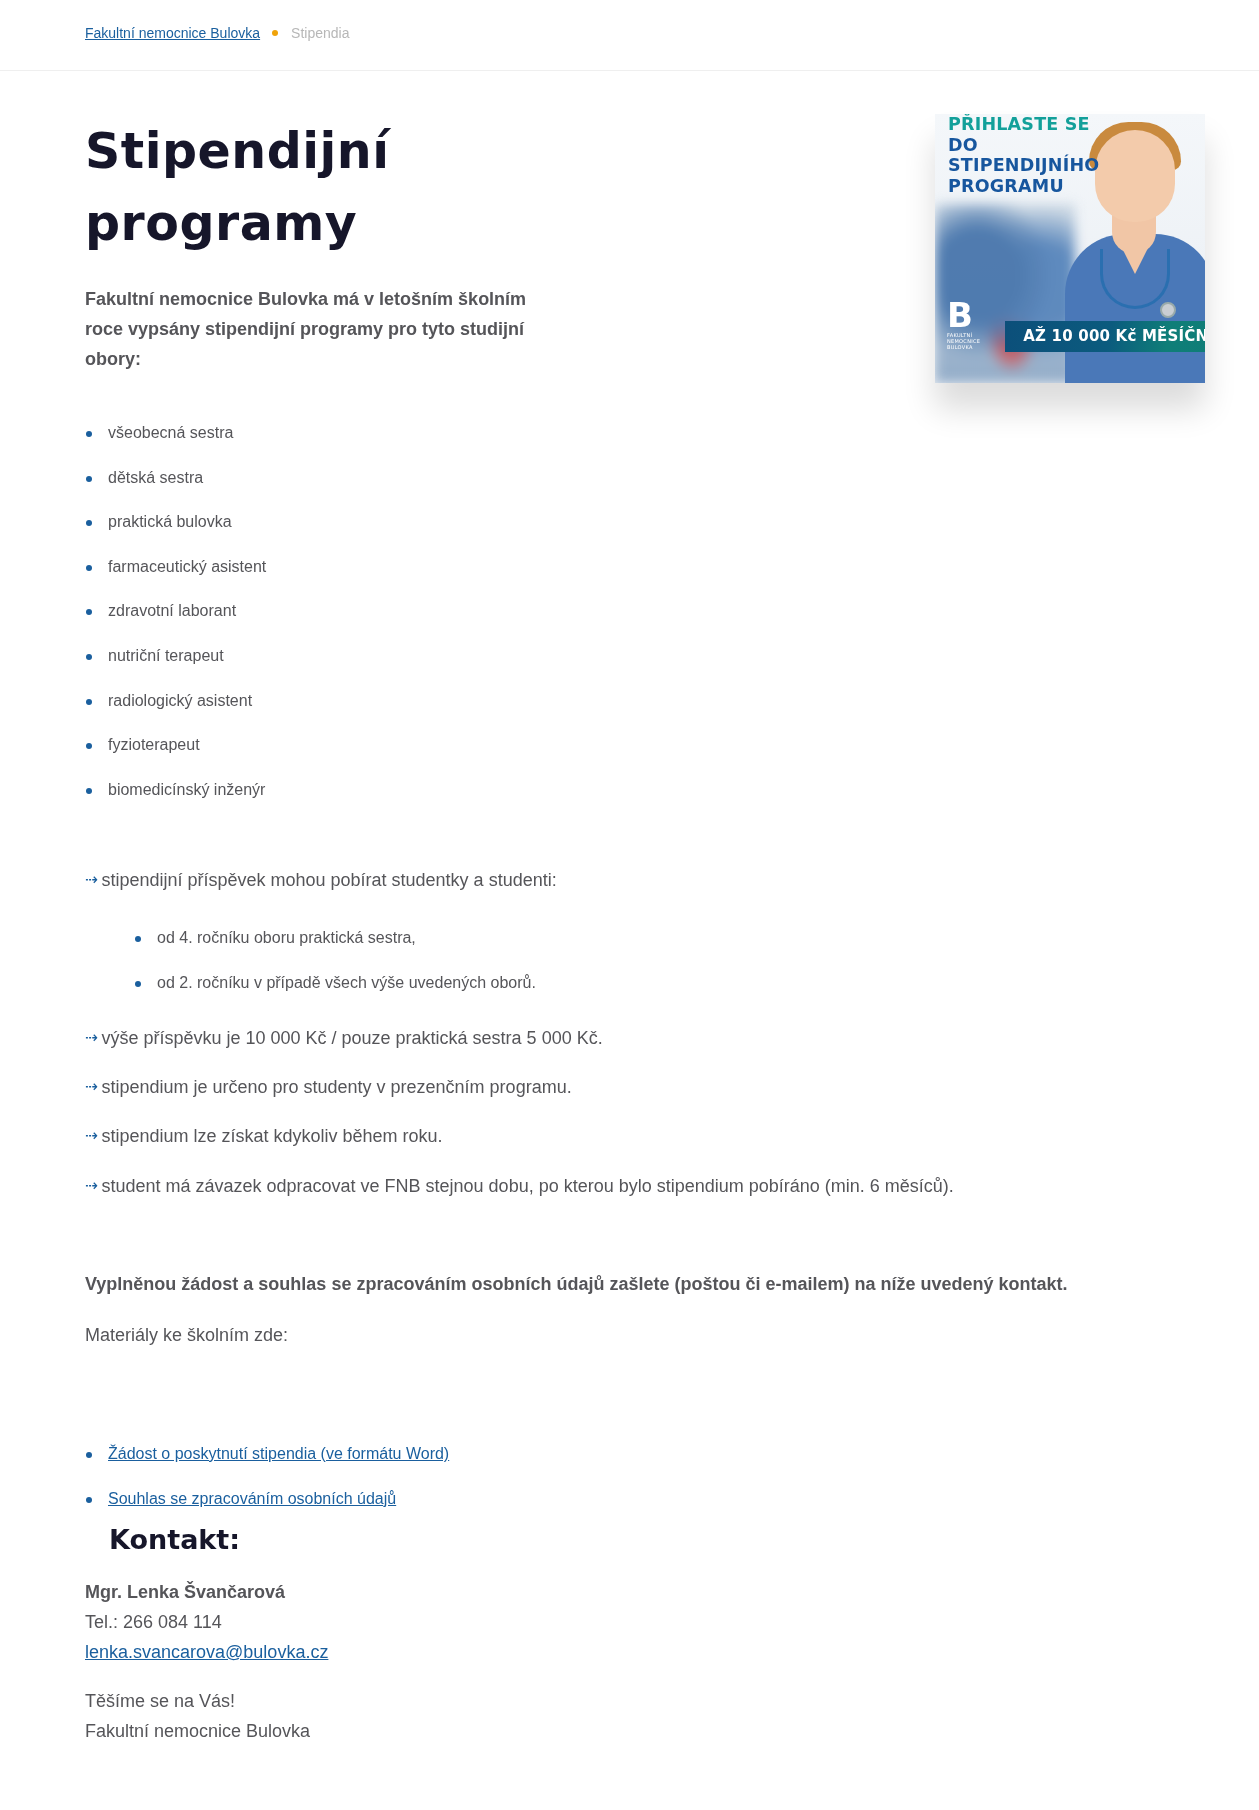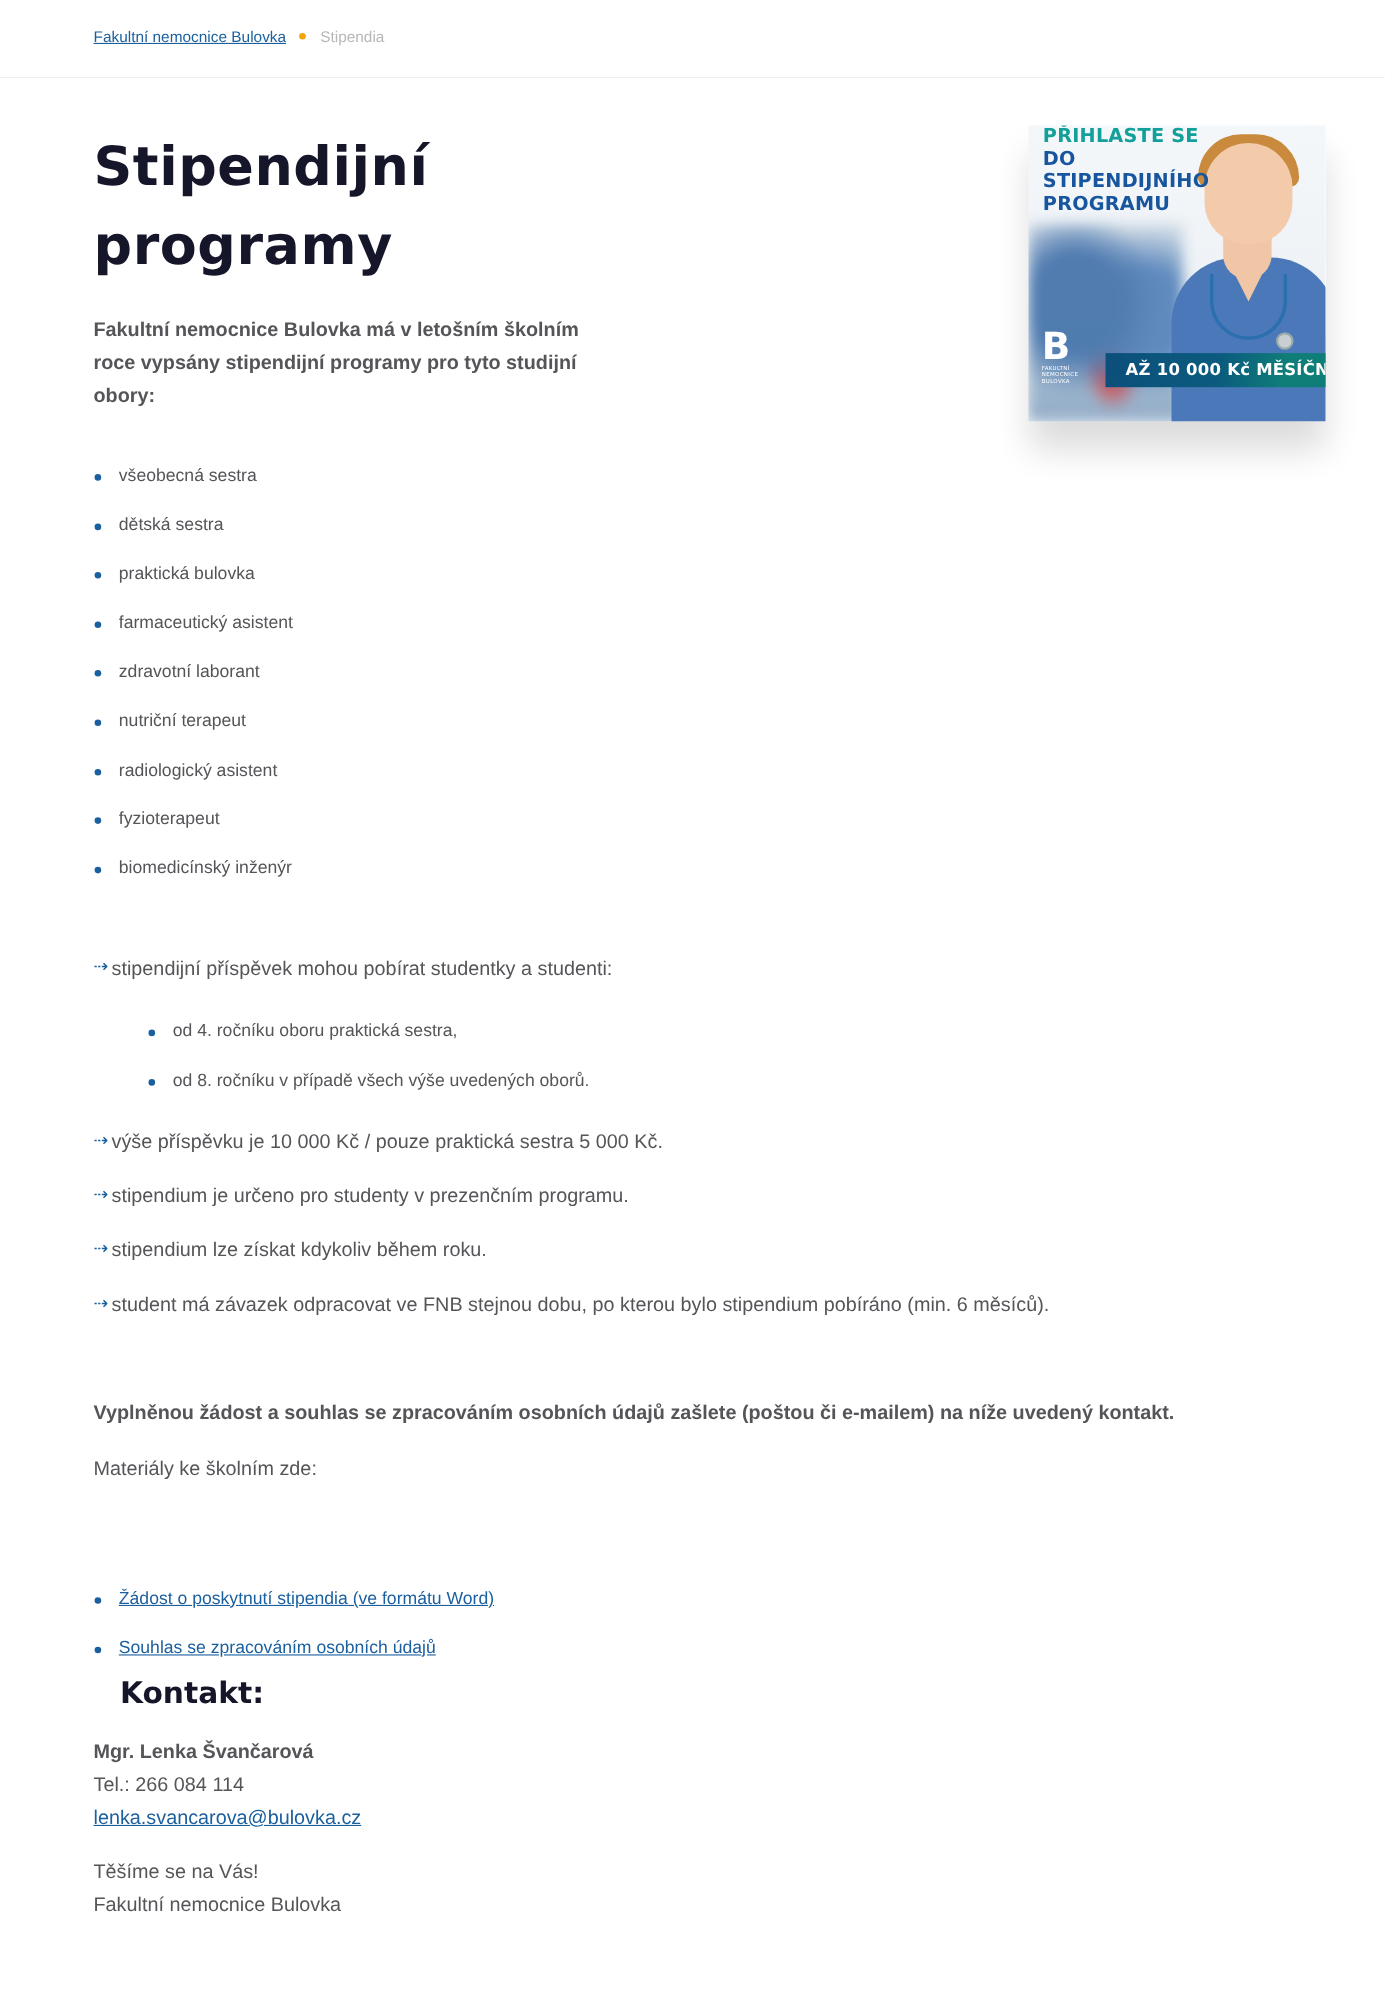--- a/index.html
+++ b/index.html
@@ -118,21 +118,21 @@
   <li>biomedicínský inženýr</li>
 </ul>
 
 <p class="arrow-p" style="top:865px">
   <span class="arr">⇢</span>
   <span>stipendijní příspěvek mohou pobírat studentky a studenti:</span>
 </p>
 
 <ul class="sub">
   <li>od 4. ročníku oboru praktická sestra,</li>
-  <li>od 8. ročníku v případě všech výše uvedených oborů.</li>
+  <li>od 2. ročníku v případě všech výše uvedených oborů.</li>
 </ul>
 
 <p class="arrow-p" style="top:1023px">
   <span class="arr">⇢</span>
   <span>výše příspěvku je 10 000 Kč / pouze praktická sestra 5 000 Kč.</span>
 </p>
 <p class="arrow-p" style="top:1072px">
   <span class="arr">⇢</span>
   <span>stipendium je určeno pro studenty v prezenčním programu.</span>
 </p>

